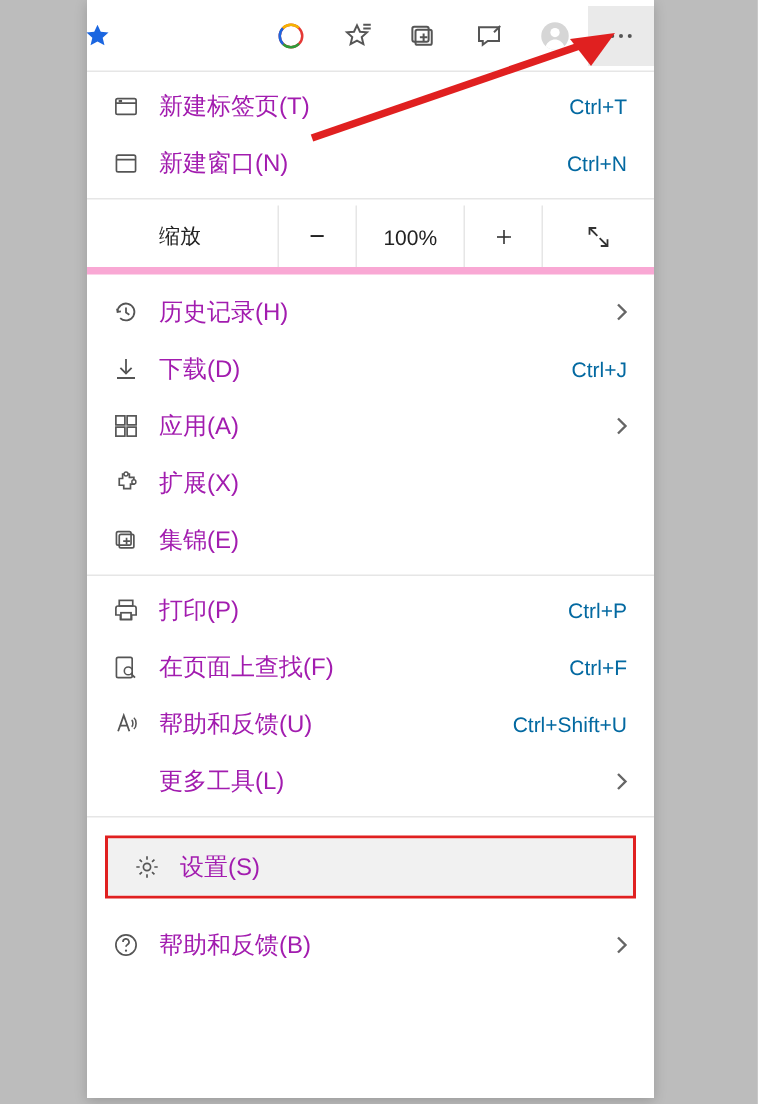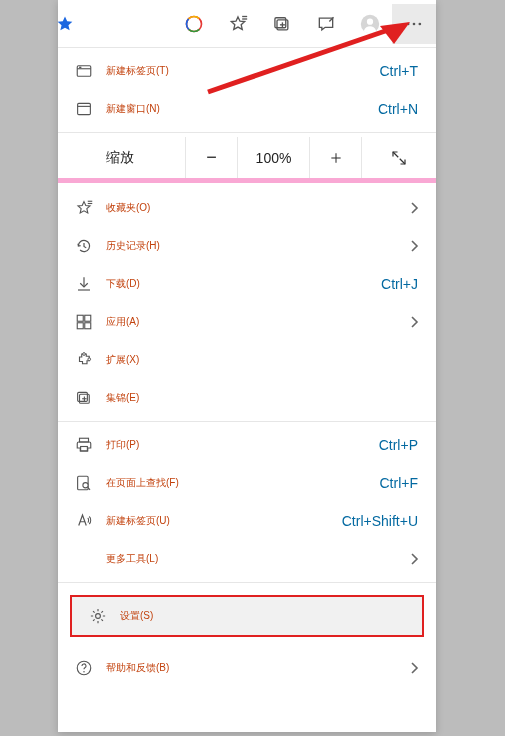--- a/index.html
+++ b/index.html
@@ -71,22 +71,22 @@
       height: 24px;
       display: flex;
       align-items: center;
       justify-content: center;
       flex: 0 0 28px;
       color: #555;
     }
     .menu-item .item-label {
       flex: 1 1 auto;
       padding-left: 8px;
-      font-size: 10px;
-      color: #c2410c;
+      font-size: 16px;
+      color: #a21caf;
       white-space: nowrap;
     }
     .menu-item .shortcut {
       font-size: 14px;
       color: #0369a1;
       padding-right: 4px;
     }
     .menu-item .chevron {
       width: 16px;
       display: flex;
@@ -250,35 +250,20 @@
           <svg width="18" height="18" viewBox="0 0 24 24">
             <path d="M4 10V4h6M20 14v6h-6" fill="none" stroke="#333" stroke-width="1.6"></path>
             <line x1="4" y1="4" x2="11" y2="11" stroke="#333" stroke-width="1.6"></line>
             <line x1="20" y1="20" x2="13" y2="13" stroke="#333" stroke-width="1.6"></line>
           </svg>
         </div>
       </div>
 
       <div style="height:6px"></div>
 
-      <div class="menu-item">
-        <span class="ico">
-          <svg width="18" height="18" viewBox="0 0 24 24">
-            <path fill="none" stroke="#555" stroke-width="1.5" d="M12 3.5l2.4 5.1 5.6.5-4.2 3.8 1.3 5.6L12 15.7l-5.1 2.8 1.3-5.6L4 9.1l5.6-.5z"></path>
-            <line x1="17" y1="3" x2="23" y2="3" stroke="#555" stroke-width="1.5"></line>
-            <line x1="17" y1="6" x2="23" y2="6" stroke="#555" stroke-width="1.5"></line>
-          </svg>
-        </span>
-        <span class="item-label">收藏夹(O)</span>
-        <span class="chevron">
-          <svg width="10" height="12" viewBox="0 0 10 12">
-              <path d="M3 1l5 5-5 5" fill="none" stroke="#666" stroke-width="1.6"></path>
-            </svg>
-        </span>
-      </div>
 
       <div class="menu-item">
         <span class="ico">
           <svg width="18" height="18" viewBox="0 0 24 24">
             <path fill="none" stroke="#555" stroke-width="1.6" d="M4.5 12a7.5 7.5 0 1 1 2.3 5.4M4 9l.5 3 3-.5"></path>
             <path d="M12 8v4.5l3 2" fill="none" stroke="#555" stroke-width="1.6"></path>
           </svg>
         </span>
         <span class="item-label">历史记录(H)</span>
         <span class="chevron">
@@ -367,21 +352,21 @@
         <span class="shortcut">Ctrl+F</span>
       </div>
 
       <div class="menu-item">
         <span class="ico">
           <svg width="18" height="18" viewBox="0 0 24 24">
             <path fill="none" stroke="#555" stroke-width="1.6" d="M5 18l5-14 5 14M7 13h6"></path>
             <path d="M17 8c1.5 1 1.5 5 0 6M19 6c2.6 2 2.6 8 0 10" fill="none" stroke="#555" stroke-width="1.4"></path>
           </svg>
         </span>
-        <span class="item-label">新建标签页(U)</span>
+        <span class="item-label">帮助和反馈(U)</span>
         <span class="shortcut">Ctrl+Shift+U</span>
       </div>
 
       <div class="menu-item item-indent">
         <span class="ico" style="visibility:hidden"></span>
         <span class="item-label" style="padding-left:8px">更多工具(L)</span>
         <span class="chevron">
           <svg width="10" height="12" viewBox="0 0 10 12">
               <path d="M3 1l5 5-5 5" fill="none" stroke="#666" stroke-width="1.6"></path>
             </svg>

